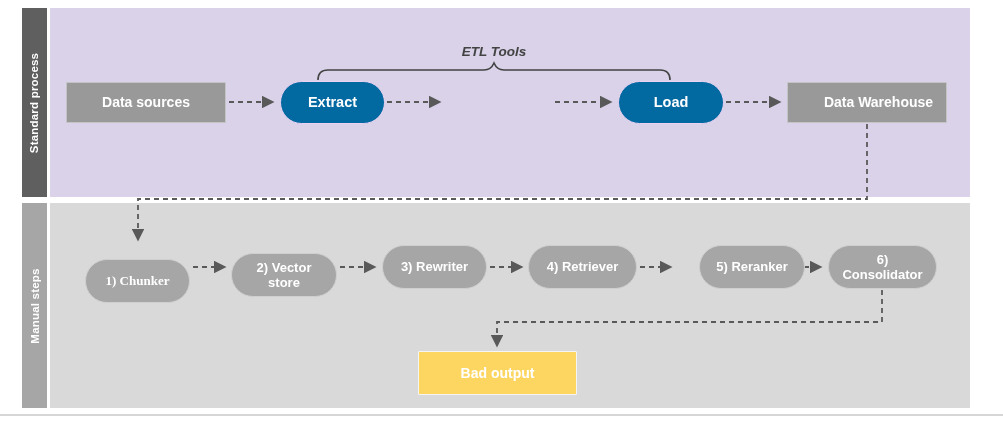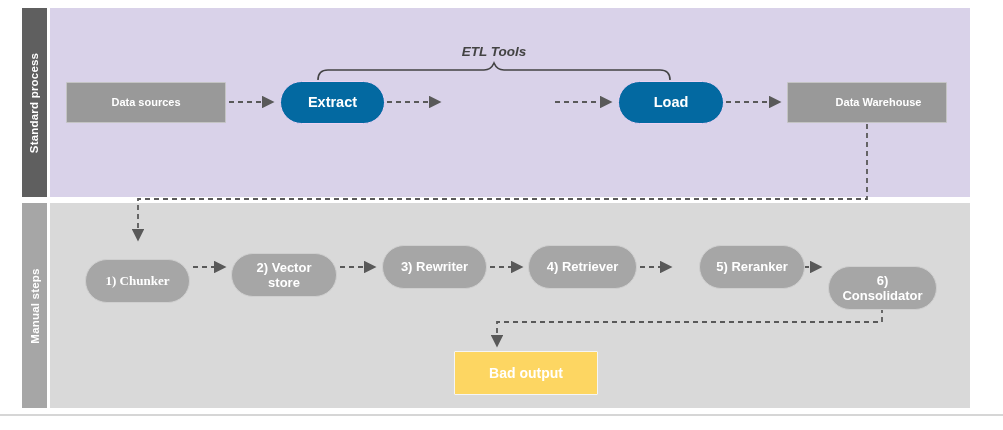--- a/index.html
+++ b/index.html
@@ -23,21 +23,21 @@
   .lane-body-manual   { position: absolute; left: 50px; top: 203px; width: 920px; height: 205px; background: #d9d9d9; }
 
   .page-edge { position: absolute; left: 0; top: 414px; width: 1003px; height: 2px; background: #d6d6d6; }
 
   
   .node {
     position: absolute; box-sizing: border-box;
     display: flex; align-items: center; justify-content: center; text-align: center;
     color: #ffffff; font-weight: bold; line-height: 1.18; z-index: 3;
   }
-  .rect { border-radius: 1px; font-size: 11px; }
+  .rect { border-radius: 1px; font-size: 14px; }
   .pill { border-radius: 24px; }
   .gray-box  { background: #999999; border: 1px solid #c4c4c4; }
   .magenta   { background: #0369a1; border: 1.5px solid #ecd3f3; font-size: 14.5px; }
   .gray-pill { background: #a6a6a6; border: 1.5px solid #cfcfcf; font-size: 13px; }
   .yellow    { background: #fdd662; border: 1.5px solid #f5f5f5; font-size: 14px; }
 
   .bracket-label {
     position: absolute; left: 434px; top: 44px; width: 120px; text-align: center;
     color: #434343; font-weight: bold; font-size: 13.5px; z-index: 2; font-style: italic;
   }
@@ -85,17 +85,17 @@
   <div class="node rect gray-box" style="left:66px; top:82px; width:160px; height:41px;">Data sources</div>
   <div class="node pill magenta" style="left:280px; top:81px; width:105px; height:43px;">Extract</div>
   <div class="node pill magenta" style="left:618px; top:81px; width:106px; height:43px;">Load</div>
   <div class="node rect gray-box" style="left:787px; top:82px; width:160px; height:41px;padding-left:23px;">Data Warehouse</div>
 
   <div class="node pill gray-pill" style="left:85px; top:259px; width:105px; height:44px;font-family:Liberation Serif, serif;">1) Chunker</div>
   <div class="node pill gray-pill" style="left:231px; top:245px; width:106px; height:44px; padding:0 14px;margin-top:8px;">2) Vector store</div>
   <div class="node pill gray-pill" style="left:382px; top:245px; width:105px; height:44px;">3) Rewriter</div>
   <div class="node pill gray-pill" style="left:528px; top:245px; width:109px; height:44px;">4) Retriever</div>
   <div class="node pill gray-pill" style="left:699px; top:245px; width:106px; height:44px;">5) Reranker</div>
-  <div class="node pill gray-pill" style="left:828px; top:245px; width:109px; height:44px; padding:0 7px;margin-top:21px;">6) Consolidator</div>
-  <div class="node rect yellow" style="left:418px; top:351px; width:144px; height:44px;margin-left:36px;">Bad output</div>
+  <div class="node pill gray-pill" style="left:828px; top:245px; width:109px; height:44px; padding:0 7px;">6) Consolidator</div>
+  <div class="node rect yellow" style="left:418px; top:351px; width:159px; height:44px;">Bad output</div>
 
   <div class="page-edge"></div>
 </div>
 
 </body></html>

